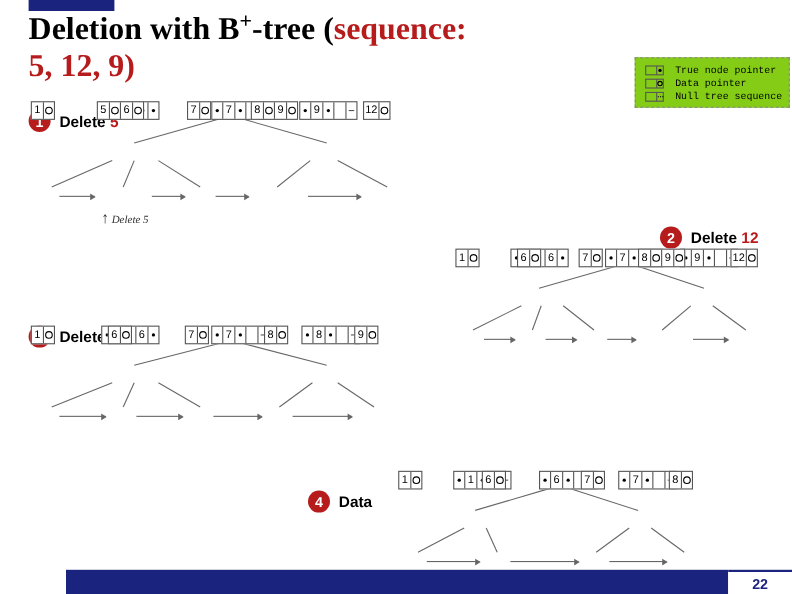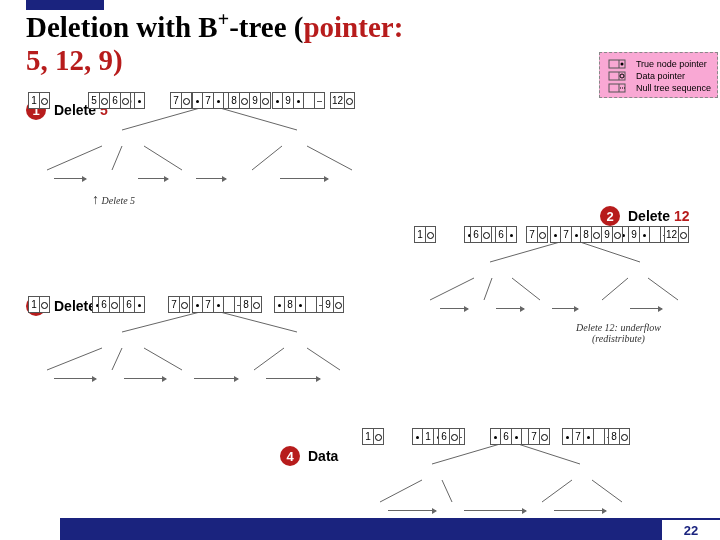--- a/index.html
+++ b/index.html
@@ -6,21 +6,21 @@
   body{width:720px;height:540px;position:relative;overflow:hidden}
 
   
   .accent-bar{position:absolute;left:26px;top:0;width:78px;height:10px;background:#1a237e}
 
   .title{position:absolute;left:26px;top:8px;font-size:29px;font-weight:bold;line-height:1.15}
   .title .plus{vertical-align:super;font-size:20px}
   .title .seq{color:#b71c1c}
   .title .paren{color:#b71c1c}
 
-  .legend{position:absolute;right:2px;top:52px;border:1px dashed #888;padding:4px 6px 2px 4px;font-family:Liberation Sans, sans-serif;font-size:9px;background:#f9a8d4}
+  .legend{position:absolute;right:2px;top:52px;border:1px dashed #888;padding:4px 6px 2px 4px;font-family:Liberation Mono, monospace;font-size:9px;background:#84cc16}
   .legend .row{display:flex;align-items:center;gap:6px;margin:2px 0}
   .legend .sym{width:26px;display:flex;justify-content:center;align-items:center}
   .legend .sym svg{display:block}
 
   .step{position:absolute;display:flex;align-items:center;gap:8px}
   .step .bullet{width:20px;height:20px;border-radius:50%;background:#b71c1c;color:#fff;display:flex;align-items:center;justify-content:center;font-size:13px;font-weight:bold;font-family:Arial,sans-serif}
   .step .label{font-family:Arial,Helvetica,sans-serif;font-weight:bold;font-size:14px}
   .step .label .val{color:#b71c1c}
 
   
@@ -45,21 +45,21 @@
   .page-ribbon .bar{width:602px;background:#1a237e}
   .page-ribbon .num{width:58px;background:#fff;border-top:2px solid #1a237e;color:#1a237e;font-family:Arial,sans-serif;font-size:13px;font-weight:bold;display:flex;align-items:center;justify-content:center}
   .page-ribbon .pre{width:60px}
 </style>
 </head>
 <body>
 
 <div class="accent-bar"></div>
 
 <div class="title">
-  <span>Deletion with B</span><span class="plus">+</span><span>-tree (</span><span class="seq">pointer: </span><br>
+  <span>Deletion with B</span><span class="plus">+</span><span>-tree (</span><span class="seq">sequence: </span><br>
   <span class="seq">5, 12, 9</span><span class="paren">)</span>
 </div>
 
 <div class="legend">
   <div class="row">
     <span class="sym">
         <svg width="20" height="10">
           <rect x="2" y="1" width="16" height="8" fill="none" stroke="#555"></rect>
           <line x1="12" y1="1" x2="12" y2="9" stroke="#555"></line>
           <circle cx="15" cy="5" r="1.5" fill="#000"></circle>
@@ -222,21 +222,20 @@
       <span class="cell ptr ring"></span>
     </div>
   <div class="node" style="left:254px;top:74">
       <span class="cell small">12</span>
       <span class="cell ptr ring"></span>
     </div>
   <div class="link-arrow" style="left:30px;top:82px;width:28px"></div>
   <div class="link-arrow" style="left:86px;top:82px;width:28px"></div>
   <div class="link-arrow" style="left:142px;top:82px;width:26px"></div>
   <div class="link-arrow" style="left:220px;top:82px;width:32px"></div>
-  <div class="caption" style="left:166px;top:96px;text-align:center"><i>Delete 12: underflow</i><br><i>(redistribute)</i></div>
 </div>
 
 <div class="diagram" style="left:22px;top:296px;width:380px;height:120px">
   <svg class="edges" width="380" height="120">
     <line x1="178" y1="16" x2="100" y2="36"></line>
       <line x1="198" y1="16" x2="275" y2="36"></line>
     <line x1="80" y1="52" x2="25" y2="74"></line>
       <line x1="100" y1="52" x2="90" y2="74"></line>
       <line x1="122" y1="52" x2="160" y2="74"></line>
     <line x1="262" y1="52" x2="232" y2="74"></line>

